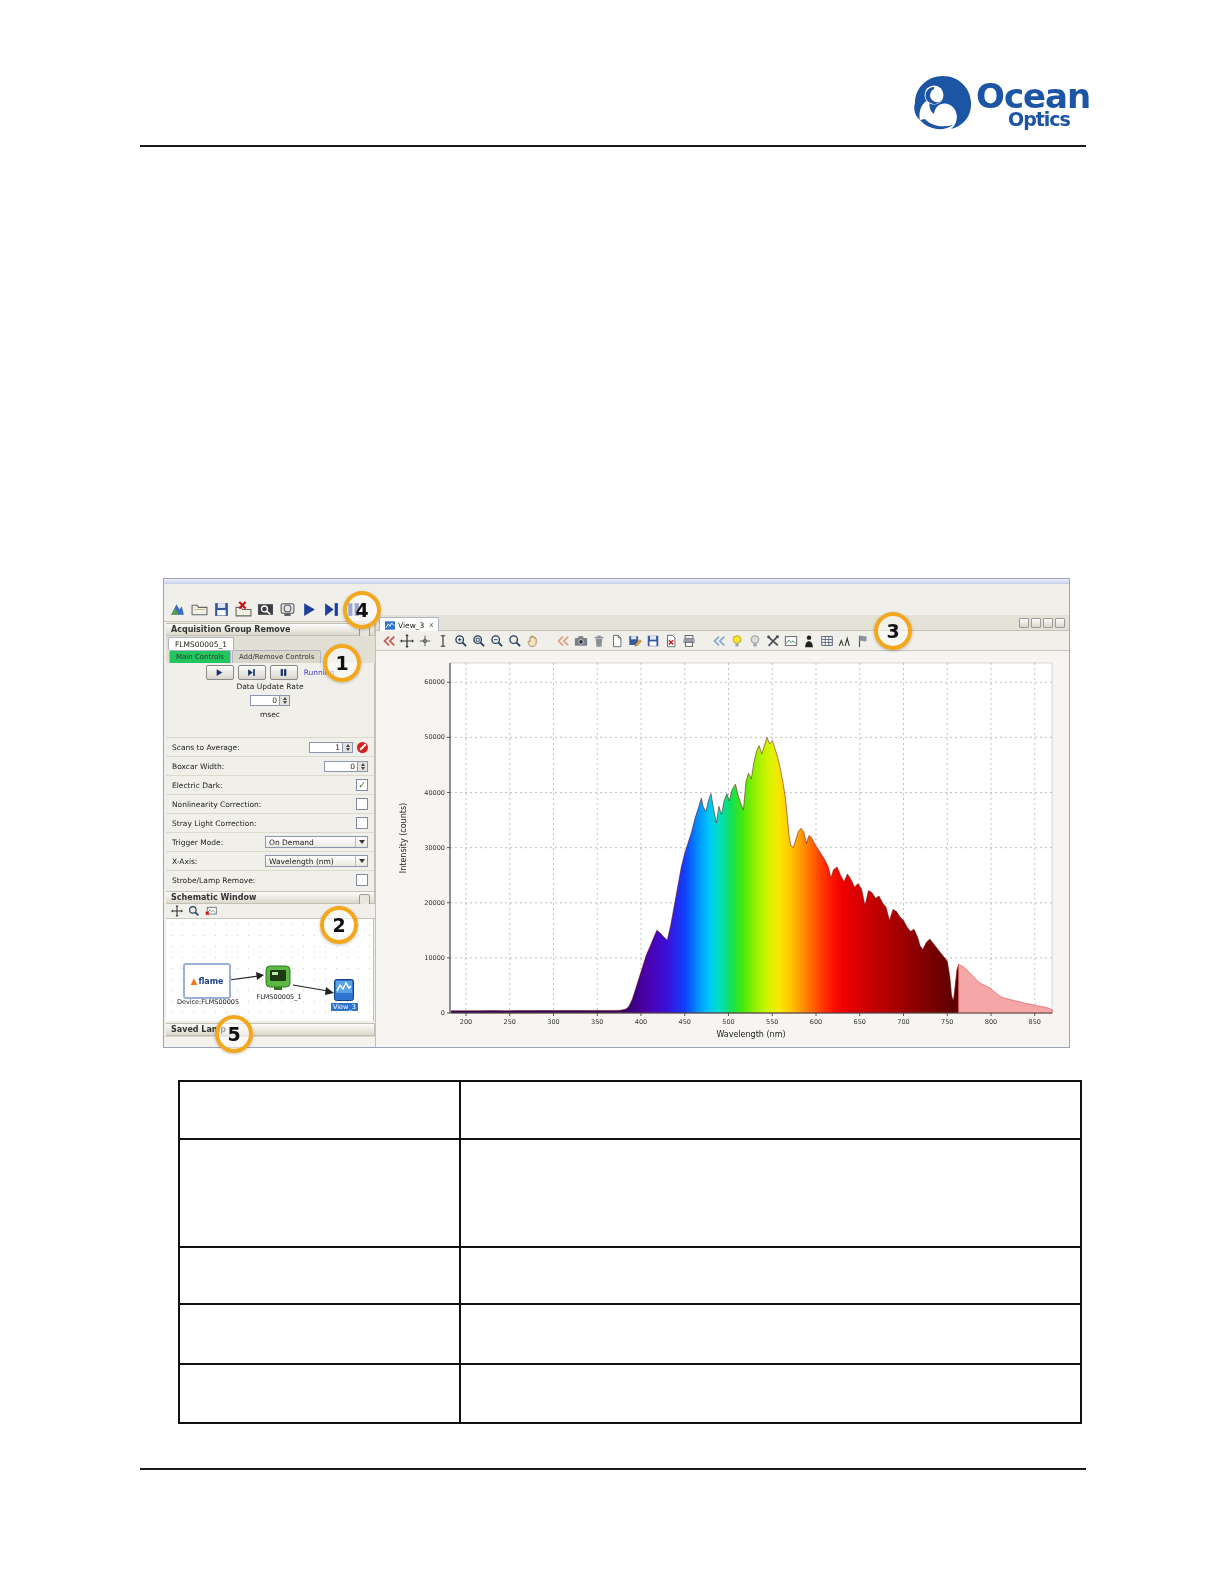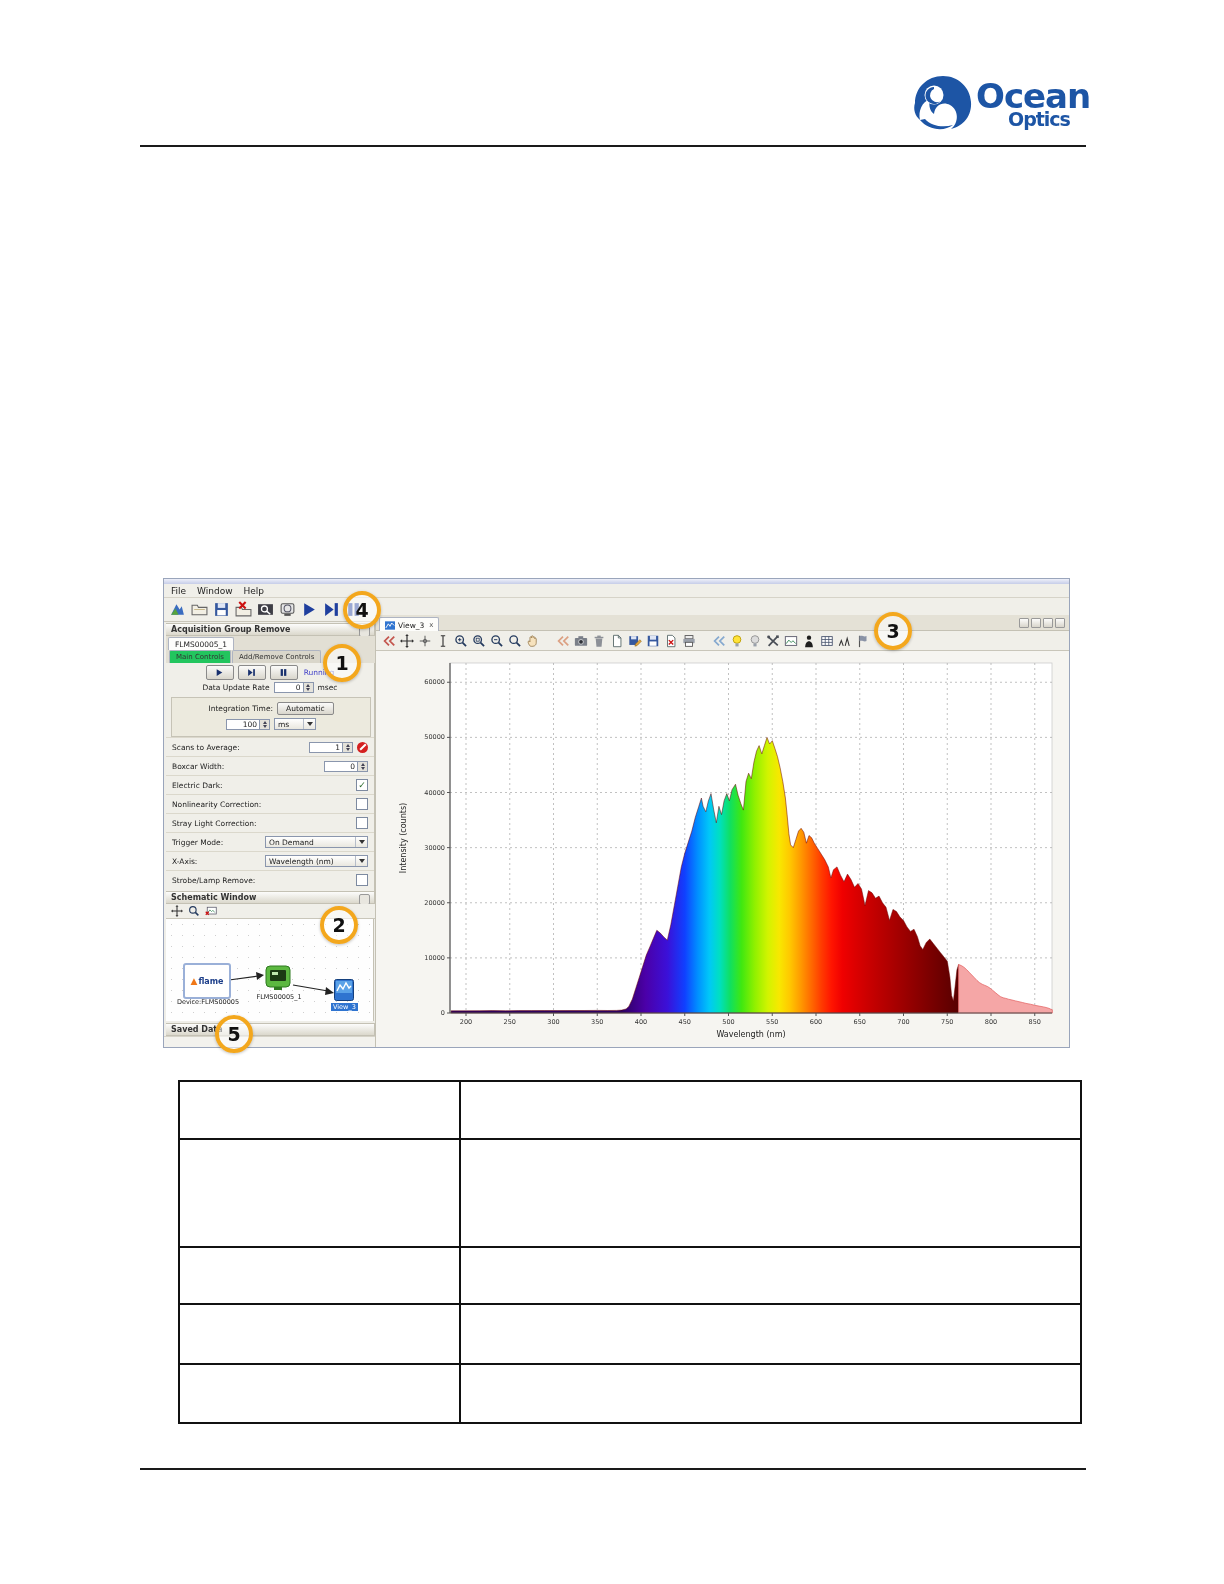--- a/index.html
+++ b/index.html
@@ -30,21 +30,21 @@
   #dev-tabs{left:2px;top:57px;width:209px;height:14px;background:#e2dfd4;border-bottom:1px solid #c4c1b4;}
   .tab{position:absolute;left:2px;top:1px;height:13px;background:#fdfdfb;border:1px solid #aeb4c2;border-bottom:none;font-size:7.5px;display:flex;align-items:center;padding:0 6px;border-radius:2px 2px 0 0;}
   #inner-tabs{left:2px;top:71px;width:209px;height:13px;background:#e2dfd4;display:flex;align-items:flex-end;padding-left:3px;box-sizing:border-box;gap:1px;}
   .itab{height:12px;font-size:7px;display:flex;align-items:center;padding:0 6px;border:1px solid #aeb4c2;border-bottom:none;border-radius:2px 2px 0 0;background:#d9d6ca;color:#333;}
   .itab.active{background:#22c55e;}
   #acq-body{left:2px;top:84px;width:209px;height:228px;background:#f0efe9;border-right:1px solid #c4c1b4;box-sizing:border-box;font-size:7.5px;}
   #btnrow{position:absolute;left:0;top:2px;width:100%;display:flex;align-items:center;justify-content:center;gap:4px;}
   .pbtn{width:26px;height:13px;background:linear-gradient(#fbfbfa,#d9d6cc);border:1px solid #8a8a8a;border-radius:2px;display:flex;align-items:center;justify-content:center;}
   .pbtn svg{width:9px;height:9px;}
   #running{color:#4343c8;font-size:7.5px;margin-left:2px;}
-  #durrow{position:absolute;left:0;top:19px;width:100%;display:flex;align-items:center;justify-content:center;gap:4px;}
+  #durrow{position:absolute;left:0;top:19px;width:100%;display:flex;align-items:center;justify-content:center;gap:4px;flex-direction:column;}
   .spin{background:#fff;border:1px solid #8a96ad;height:11px;display:inline-flex;align-items:center;box-sizing:border-box;}
   .spin .val{flex:1;text-align:right;padding-right:2px;font-size:7.5px;}
   .ud{width:9px;height:100%;background:#e4e2da;border-left:1px solid #8a96ad;display:flex;flex-direction:column;align-items:center;justify-content:center;gap:1px;}
   .ud i{width:0;height:0;border-left:2.5px solid transparent;border-right:2.5px solid transparent;}
   .ud i.u{border-bottom:3px solid #445;}
   .ud i.d{border-top:3px solid #445;}
   #intgroup{position:absolute;left:5px;top:34px;width:198px;height:38px;border:1px solid #c6c3b6;background:#eceade;}
   #introw1{position:absolute;left:0;top:4px;width:100%;display:flex;align-items:center;justify-content:center;gap:4px;}
   #introw2{position:absolute;left:0;top:20px;width:100%;display:flex;align-items:center;justify-content:center;gap:4px;}
   .btn{background:linear-gradient(#fbfbfa,#d9d6cc);border:1px solid #8a8a8a;border-radius:2px;font-size:7.5px;padding:1px 8px;}
@@ -113,25 +113,20 @@
     <path d="M8 46c8 10 24 12 33 5-10 3-22 1-28-6z" fill="#1d55a5"></path>
   </svg>
   <span class="l1">Ocean</span>
   <span class="l2">Optics</span>
 </div>
 <div class="abs" id="rule-top"></div>
 <div class="abs" id="rule-bottom"></div>
 
 <div class="abs" id="shot">
   <div class="abs" id="titlebar"></div>
-  <div class="abs" id="menubar">
-      <span>File</span>
-      <span>Window</span>
-      <span>Help</span>
-    </div>
   <div class="abs" id="maintb">
       <span class="icon">
         <svg viewBox="0 0 16 16">
           <polygon points="2,13 7,3 10,8 12,5 14,13" fill="#3a6cc0"></polygon>
           <polygon points="2,13 6,7 9,13" fill="#57a33c"></polygon>
         </svg>
       </span>
       <span class="icon">
         <svg viewBox="0 0 16 16">
           <path d="M1 4h5l1 2h8v7H1z" fill="#f2efe4" stroke="#666"></path>
@@ -220,41 +215,20 @@
     <div id="durrow">
       <span>Data Update Rate</span>
       <span class="spin" style="width:40px">
         <span class="val">0</span>
         <span class="ud">
             <i class="u"></i>
             <i class="d"></i>
           </span>
       </span>
       <span>msec</span>
-    </div>
-    <div id="intgroup">
-      <div id="introw1">
-        <span>Integration Time:</span>
-        <span class="btn">Automatic</span>
-      </div>
-      <div id="introw2">
-        <span class="spin" style="width:44px">
-          <span class="val">100</span>
-          <span class="ud">
-              <i class="u"></i>
-              <i class="d"></i>
-            </span>
-        </span>
-        <span class="dd" style="width:42px">
-          <span class="val">ms</span>
-          <span class="arr">
-              <i></i>
-            </span>
-        </span>
-      </div>
     </div>
     <div id="acq-rows">
         <div class="crow">
           <span class="lbl">Scans to Average:</span>
           <span class="spin" style="width: 44px;">
             <span class="val">1</span>
             <span class="ud">
               <i class="u"></i>
               <i class="d"></i>
             </span>
@@ -356,21 +330,21 @@
     <div id="lbl-acq">FLMS00005_1</div>
     <svg id="node-view" viewBox="0 0 20 22">
       <rect x="0.5" y="0.5" width="19" height="21" rx="2" fill="#2f74d0" stroke="#14407e"></rect>
       <rect x="2" y="2" width="16" height="12" fill="#5aa2e8"></rect>
       <polyline points="3,12 6,6 9,10 12,4 15,9 17,7" fill="none" stroke="#fff" stroke-width="1.4"></polyline>
     </svg>
     <div id="lbl-view">View_3</div>
   </div>
 
   <div class="abs panel-hdr" id="saved-hdr">
-    <span>Saved Data</span>
+    <span>Saved Lamp</span>
   </div>
   <div class="abs" id="statusbar">
     <span id="statusdot"></span>
   </div>
 
   <div class="abs" id="viewpanel">
     <div id="viewtabs">
       <div id="viewtab">
         <svg class="mini" viewBox="0 0 12 10">
           <rect width="12" height="10" fill="#2f74d0"></rect>

